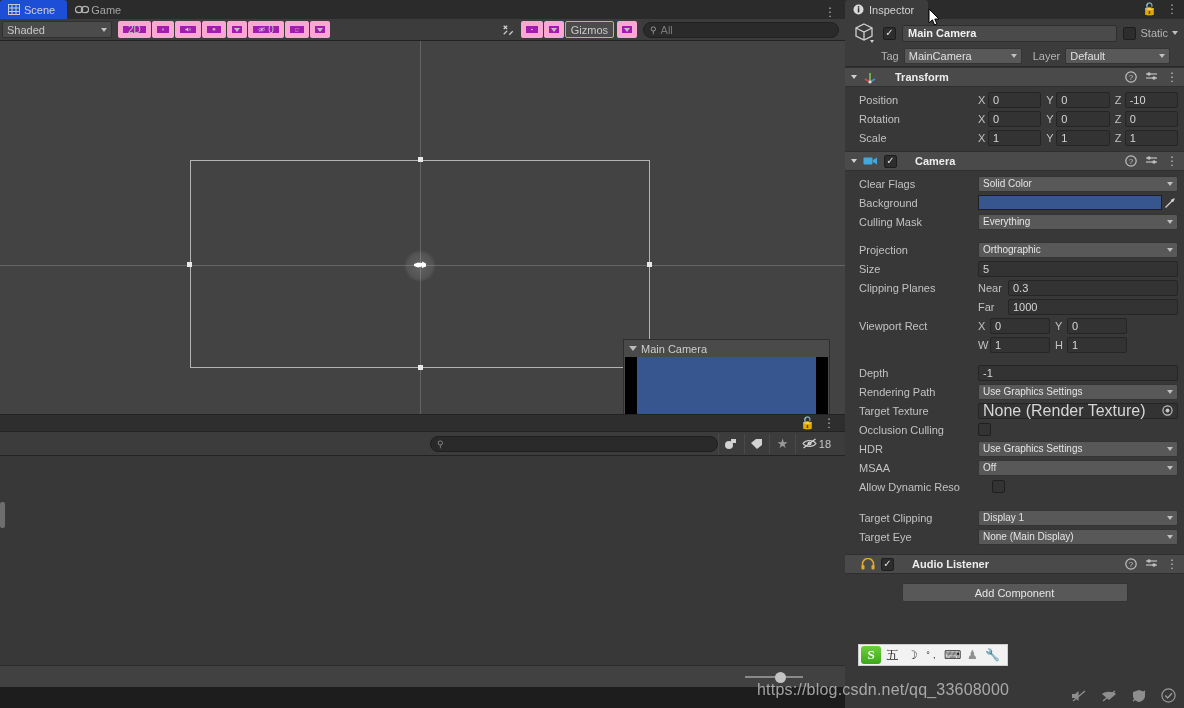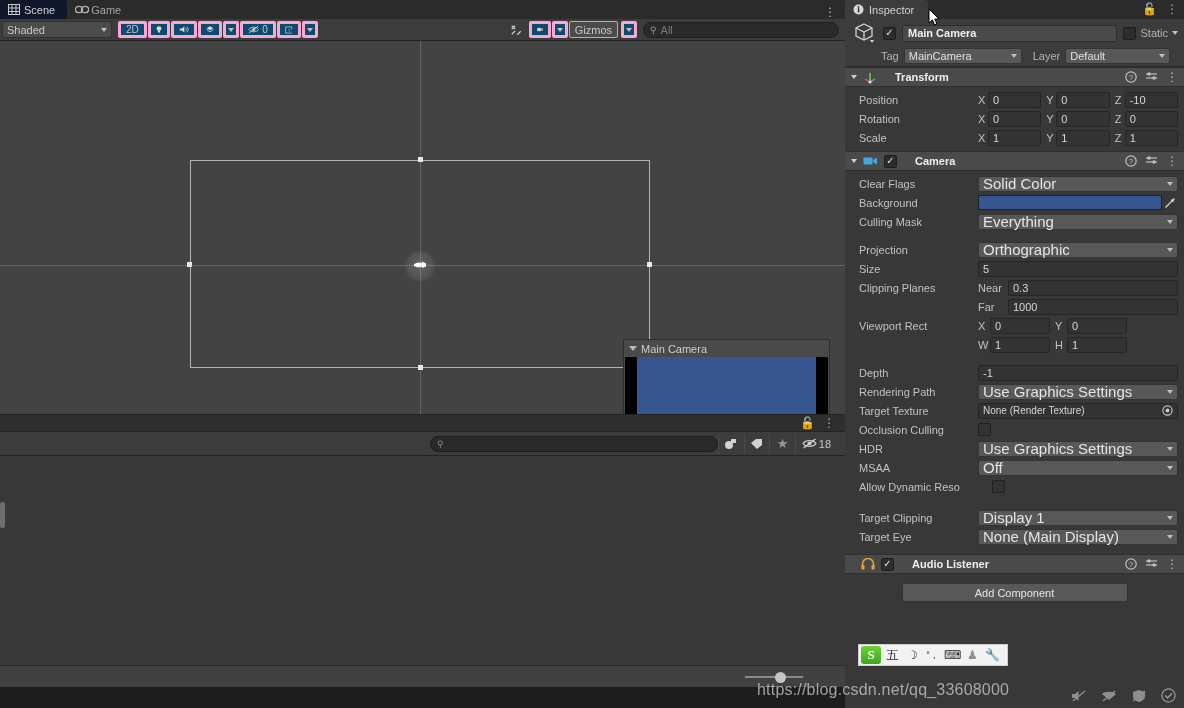--- a/index.html
+++ b/index.html
@@ -22,32 +22,32 @@
   .tabstrip {
     position: relative; height: 19px; background: #2b2b2b;
     display: flex; align-items: flex-end;
   }
   .tab {
     height: 19px; display: flex; align-items: center; gap: 4px;
     padding: 0 12px 0 8px; font-size: 11px; color: #a5a5a5;
     border-top-left-radius: 3px; border-top-right-radius: 3px;
     white-space: nowrap;
   }
-  .tab.active { background: #0f172a; color: #d2d2d2; }
+  .tab.active { background: #1d4ed8; color: #d2d2d2; }
   .tab-ico { width: 12px; height: 11px; display:inline-block; position: relative; }
 
   
   .scene-toolbar {
     height: 22px; background: #3c3c3c; display: flex; align-items: center;
     padding: 0 2px; border-bottom: 1px solid #232323; gap: 0px;
   }
   .tb-btn {
     height: 17px; display: flex; align-items: center; justify-content: center;
-    padding: 0 5px; background: #0c4a6e; color: #c4c4c4; font-size: 10px;
-    border: 3px solid #f9a8d4; margin-right: 1px; border-radius: 2px;
+    padding: 0 5px; background: #a21caf; color: #c4c4c4; font-size: 10px;
+    border: 5px solid #f9a8d4; margin-right: 1px; border-radius: 2px;
     position: relative;
   }
   .tb-flat { background: transparent; border: 1px solid transparent; }
   .drawmode {
     width: 110px; height: 17px; background: #4b4b4b; border: 1px solid #303030;
     border-radius: 2px; display: flex; align-items: center; padding: 0 4px;
     color: #c8c8c8; font-size: 11px; justify-content: space-between; margin-right: 6px;
   }
   .caret { width:0; height:0; border-left:3px solid transparent; border-right:3px solid transparent; border-top:4px solid #c0c0c0; }
   .tb-spacer { flex: 1; }
@@ -183,26 +183,26 @@
   .row { display: flex; align-items: center; height: 19px; padding: 0 6px 0 14px; }
   .row-label { width: 119px; color: #c2c2c2; font-size: 11px; flex-shrink: 0; }
   .field {
     height: 16px; background: #333333; border: 1px solid #252525; border-radius: 2px;
     display: flex; align-items: center; padding: 0 4px; color: #d6d6d6; font-size: 11px;
   }
   .axis-label { width: 12px; color: #c2c2c2; font-size: 11px; }
   .dropdown {
     height: 16px; background: #585858; border: 1px solid #343434; border-radius: 2px;
     display: flex; align-items: center; justify-content: space-between; padding: 0 4px;
-    color: #e4e4e4; font-size: 15px; flex: 1;
+    color: #e4e4e4; font-size: 10px; flex: 1;
   }
   .objfield {
     height: 16px; background: #333333; border: 1px solid #252525; border-radius: 2px;
     display: flex; align-items: center; justify-content: space-between; padding: 0 4px;
-    color: #d6d6d6; font-size: 10px; flex: 1;
+    color: #d6d6d6; font-size: 16px; flex: 1;
   }
   .colorfield { height: 15px; flex: 1; border: 1px solid #1f1f1f; }
   .cbox { width: 13px; height: 13px; background: #333333; border: 1px solid #1f1f1f; border-radius: 2px; }
 
   .add-comp-wrap { display: flex; justify-content: center; padding: 9px 0 4px 0; }
   .add-comp {
     width: 226px; height: 19px; background: #585858; border: 1px solid #343434; border-radius: 2px;
     display: flex; align-items: center; justify-content: center; color: #e6e6e6; font-size: 11px;
   }
 

